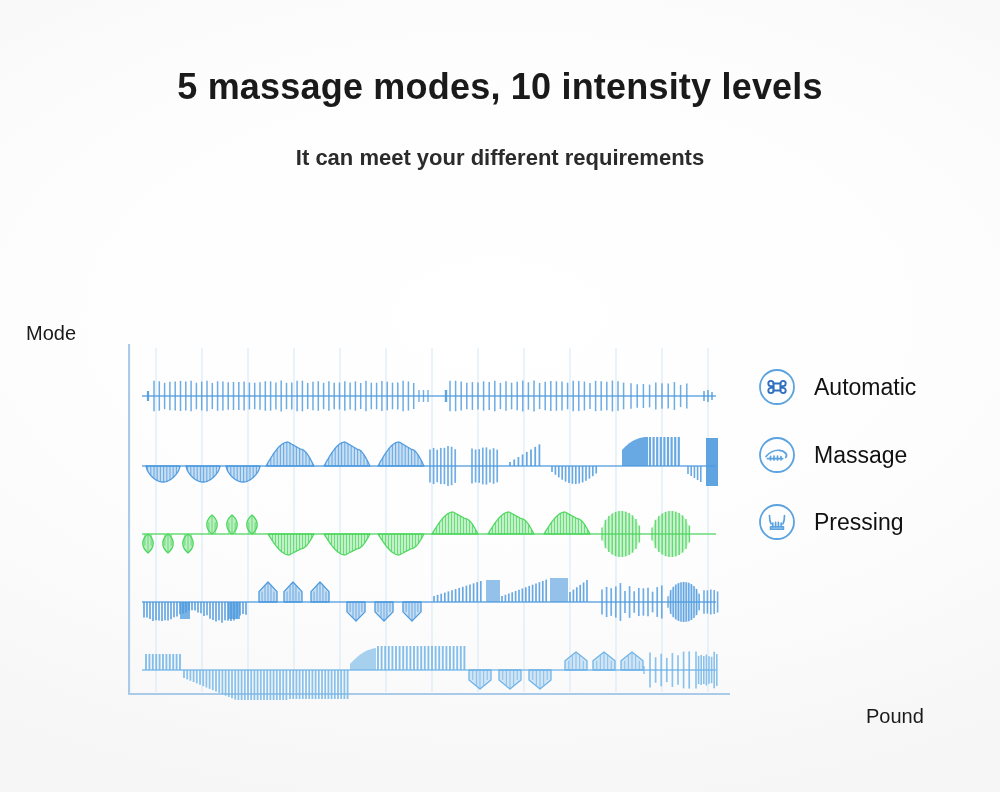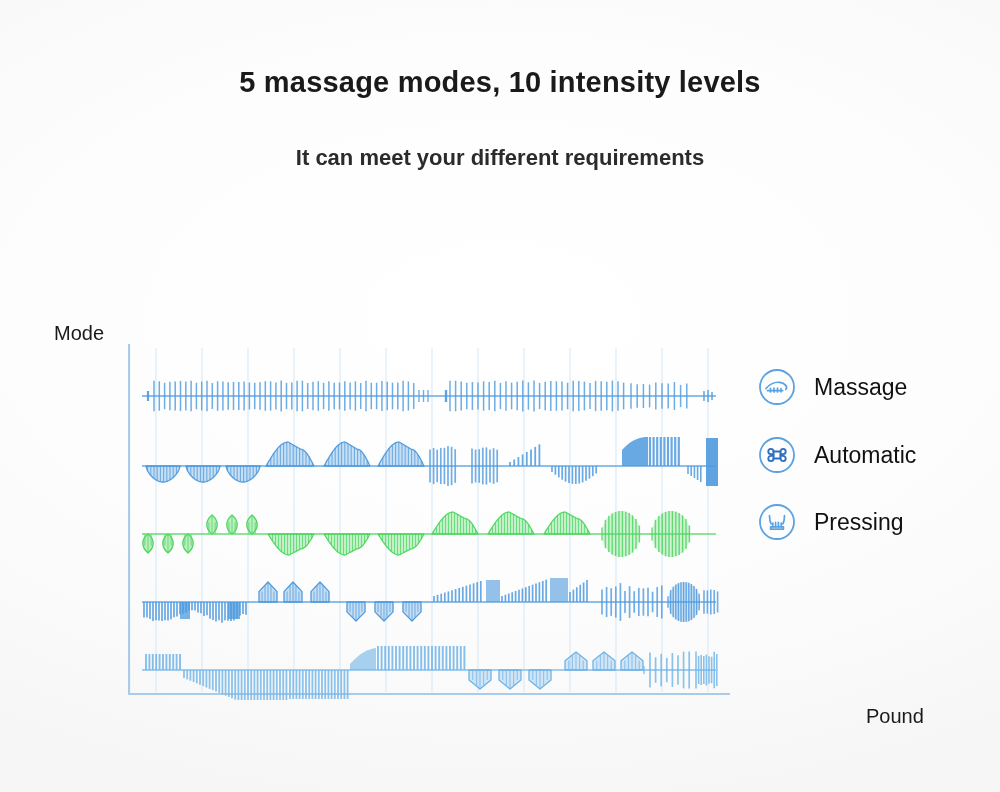--- a/index.html
+++ b/index.html
@@ -11,33 +11,33 @@
     overflow:hidden;
   }
   #page-bg{
     position:absolute;inset:0;
     background:
       radial-gradient(ellipse 900px 500px at 50% 40%, #ffffff 0%, #fdfdfd 55%, #f6f6f6 100%);
   }
   .title{
     position:absolute;left:0;right:0;top:66px;
     text-align:center;
-    font-size:29px;font-weight:bold;color:#1a1a1a;
+    font-size:36px;font-weight:bold;color:#1a1a1a;
     letter-spacing:.2px;
   }
   .subtitle{
     position:absolute;left:0;right:0;top:145px;
     text-align:center;
     font-size:22px;font-weight:bold;color:#2b2b2b;
   }
   .axis-label{
     position:absolute;
     font-size:20px;color:#1a1a1a;
   }
-  #mode-label{left:54px;top:322px;}
+  #mode-label{left:26px;top:322px;}
   #time-label{left:866px;top:705px;}
 
   #chart-area{
     position:absolute;
     left:128px;top:344px;
     width:602px;height:358px;
   }
   #chart-svg{display:block;}
 
   .legend{
@@ -789,42 +789,42 @@
         <line x1="588.8000000000002" y1="-15.959974290318776" x2="588.8000000000002" y2="15.959974290318776" stroke="#6fb4e8" stroke-width="1.6" stroke-opacity="0.82" stroke-linecap="butt"></line>
       </g>
     </svg>
 </div>
 
 <div class="legend">
 
   <div class="legend-row">
     <svg class="legend-icon" viewBox="0 0 42 42">
       <circle cx="21" cy="21" r="17" fill="none" stroke="#5ba3e0" stroke-width="1.8"></circle>
-      <g fill="none" stroke="#5ba3e0" stroke-width="1.7" stroke-linecap="round" stroke-linejoin="round">
-        <path d="M10 22.5c3.5-4.2 8.5-6.6 13.5-6.2 2.6.2 4.6 1.3 5.8 2.6"></path>
-        <path d="M11.5 24.6h15.2"></path>
-        <path d="M14.5 22.4v3.6M18 22.1v3.9M21.5 22.2v3.8M25 22.6v3.2"></path>
-        <path d="M29.3 18.9c1.4 1.5 1.6 3.4.4 4.6"></path>
-      </g>
-    </svg>
-    <span class="legend-text">Massage</span>
-  </div>
-
-  <div class="legend-row">
-    <svg class="legend-icon" viewBox="0 0 42 42">
-      <circle cx="21" cy="21" r="17" fill="none" stroke="#5ba3e0" stroke-width="1.8"></circle>
       <g fill="none" stroke="#2f6fc0" stroke-width="1.9" stroke-linecap="round" stroke-linejoin="round">
         <path d="M17.5 17.5h7v7h-7z"></path>
         <path d="M17.5 17.5a2.6 2.6 0 1 0-2.6 2.6h2.6"></path>
         <path d="M24.5 17.5a2.6 2.6 0 1 1 2.6 2.6h-2.6"></path>
         <path d="M17.5 24.5a2.6 2.6 0 1 1-2.6-2.6h2.6"></path>
         <path d="M24.5 24.5a2.6 2.6 0 1 0 2.6-2.6h-2.6"></path>
       </g>
     </svg>
     <span class="legend-text">Automatic</span>
+  </div>
+
+  <div class="legend-row">
+    <svg class="legend-icon" viewBox="0 0 42 42">
+      <circle cx="21" cy="21" r="17" fill="none" stroke="#5ba3e0" stroke-width="1.8"></circle>
+      <g fill="none" stroke="#5ba3e0" stroke-width="1.7" stroke-linecap="round" stroke-linejoin="round">
+        <path d="M10 22.5c3.5-4.2 8.5-6.6 13.5-6.2 2.6.2 4.6 1.3 5.8 2.6"></path>
+        <path d="M11.5 24.6h15.2"></path>
+        <path d="M14.5 22.4v3.6M18 22.1v3.9M21.5 22.2v3.8M25 22.6v3.2"></path>
+        <path d="M29.3 18.9c1.4 1.5 1.6 3.4.4 4.6"></path>
+      </g>
+    </svg>
+    <span class="legend-text">Massage</span>
   </div>
 
 
   <div class="legend-row">
     <svg class="legend-icon" viewBox="0 0 42 42">
       <circle cx="21" cy="21" r="17" fill="none" stroke="#5ba3e0" stroke-width="1.8"></circle>
       <g fill="none" stroke="#5ba3e0" stroke-width="1.7" stroke-linecap="round" stroke-linejoin="round">
         <path d="M13.5 14.5c0 4 .6 6.6 1.6 8.4"></path>
         <path d="M28.5 14.5c0 4-.6 6.6-1.6 8.4"></path>
         <path d="M14.6 25.8h12.8v2.4H14.6z"></path>

